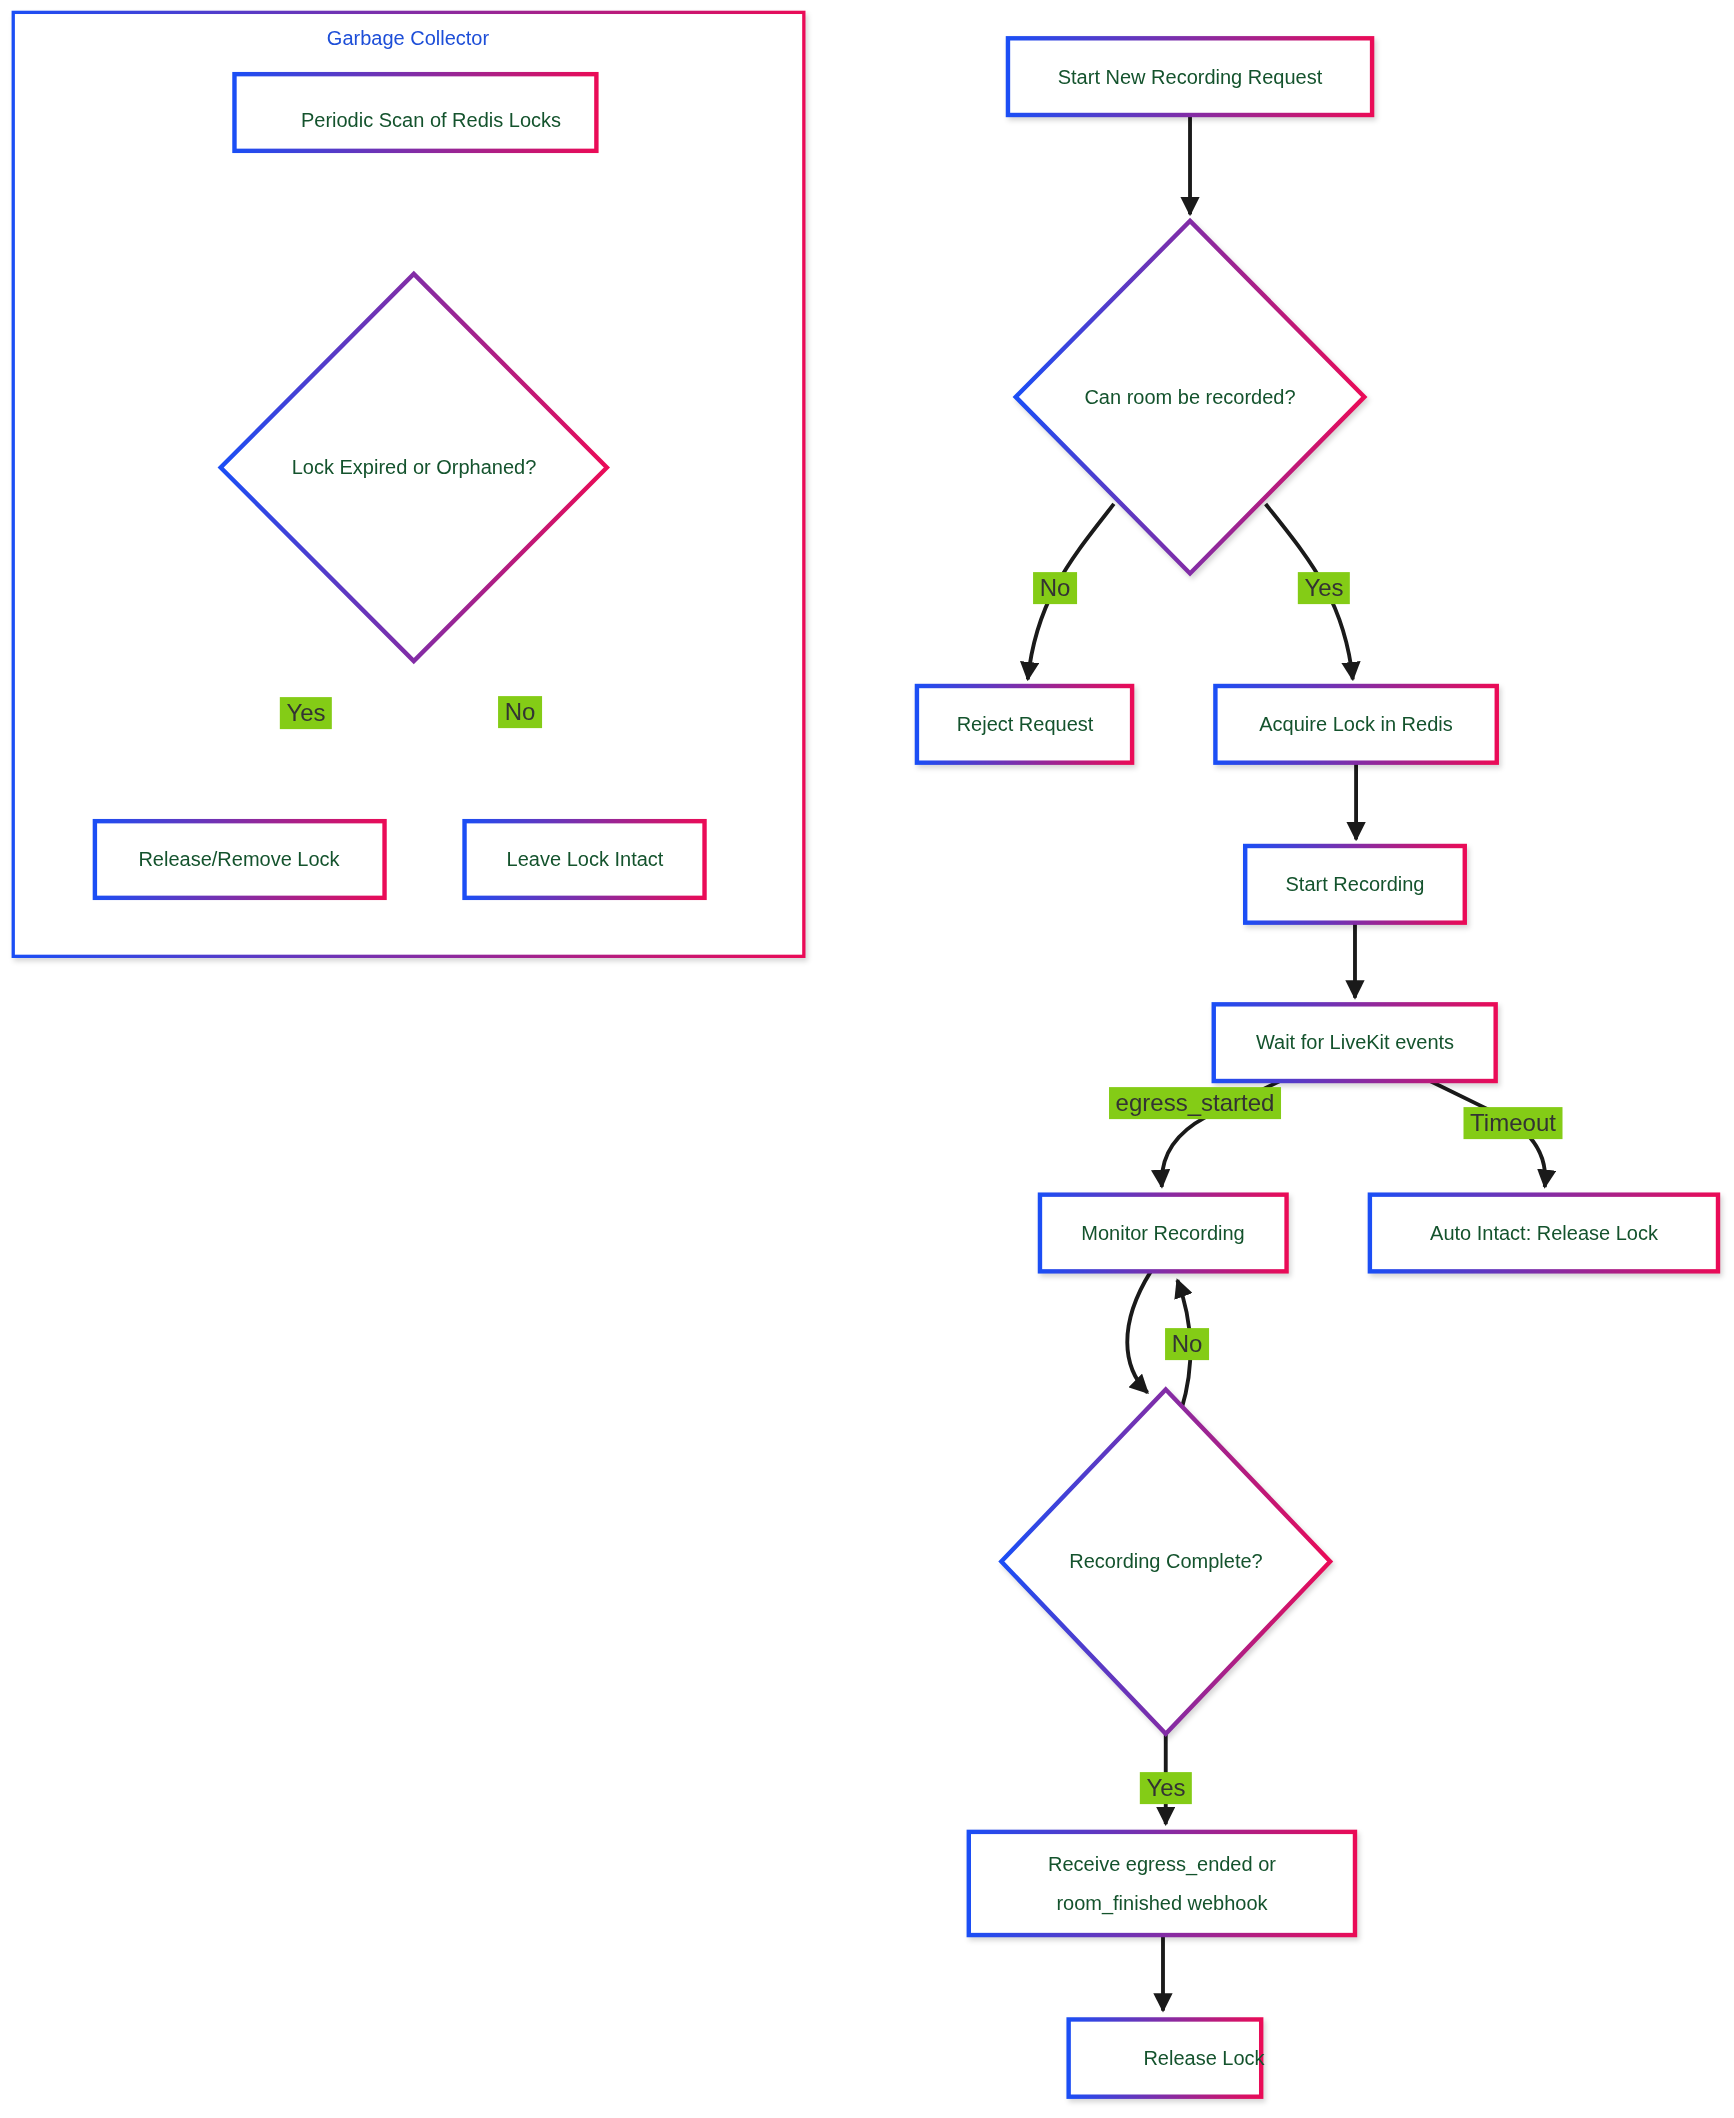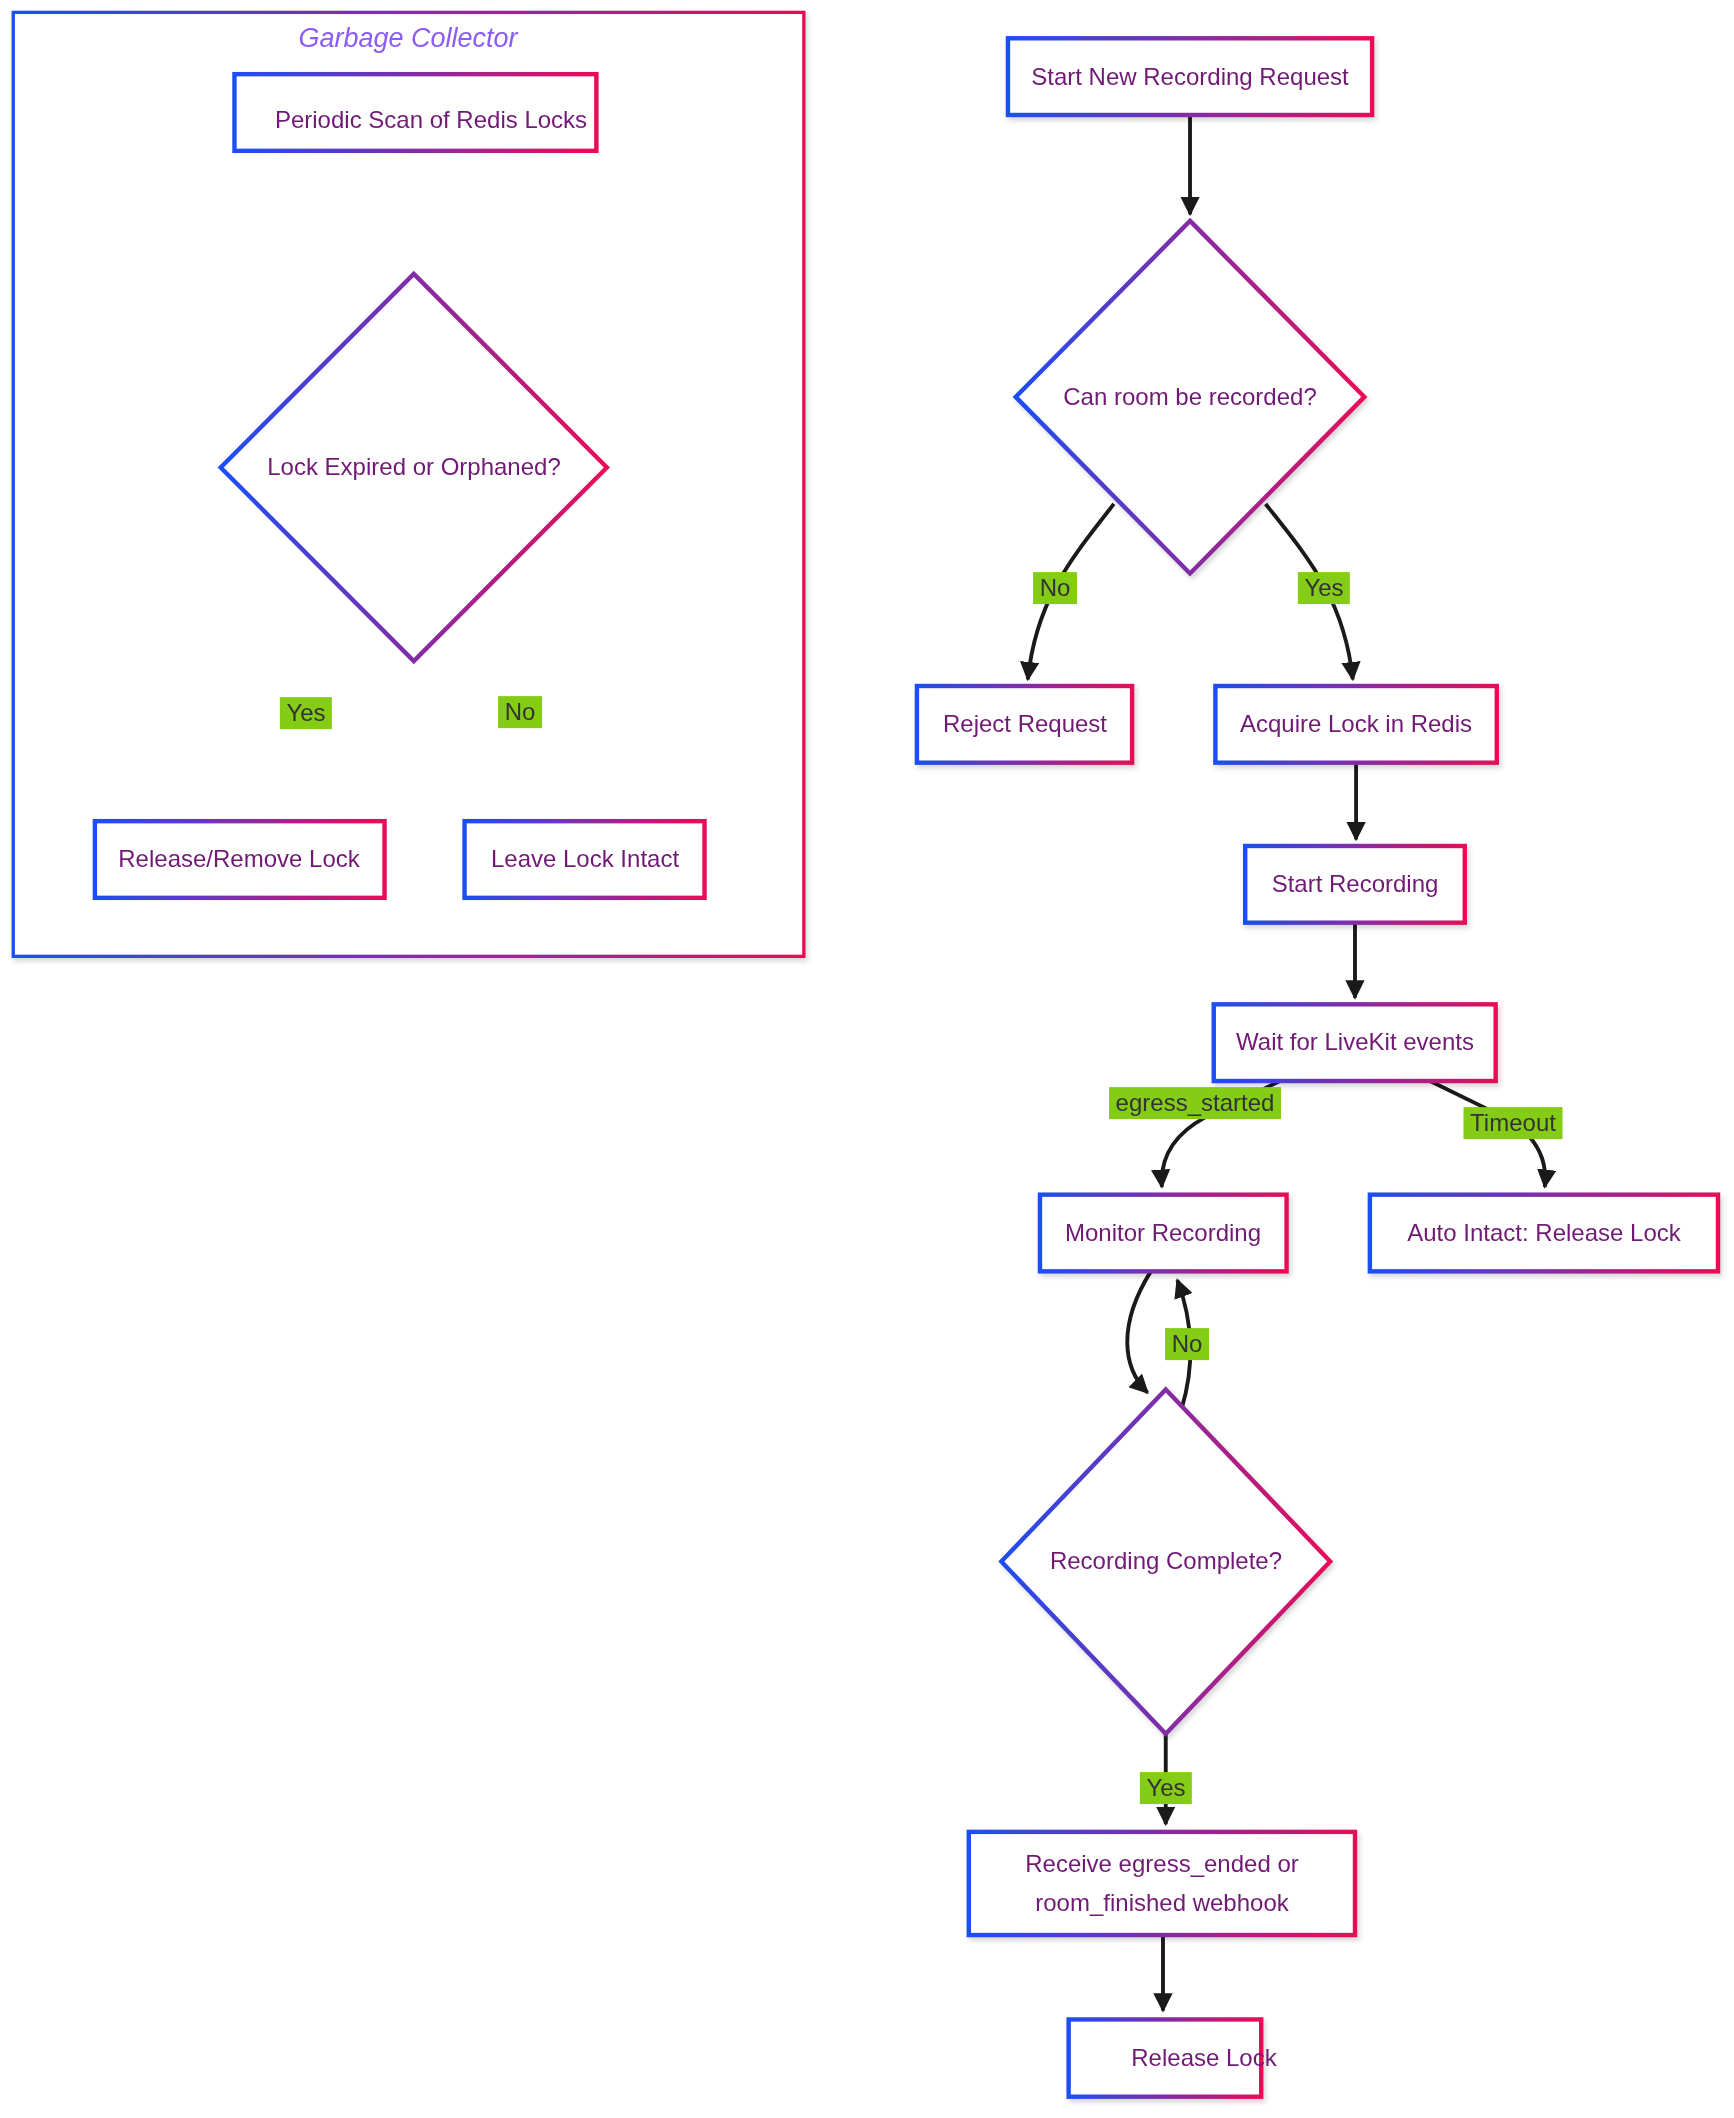--- a/index.html
+++ b/index.html
@@ -21,32 +21,31 @@
     position: absolute;
     left: 0; top: 0;
     width: 1734px;
     height: 2119px;
   }
   .shapes { filter: drop-shadow(4px 6px 5px rgba(0,0,0,0.16)); }
   .node-label {
     position: absolute;
     transform: translate(-50%, -50%);
     white-space: nowrap;
-    font-size: 24px;
-    color: #701a75;
+    font-size: 20px;
+    color: #14532d;
     line-height: 1;
     text-align: center;
   }
   .subgraph-title {
     position: absolute;
     transform: translate(-50%, -50%);
     white-space: nowrap;
-    font-size: 27px;
-    color: #8b5cf6;
-    font-style: italic;
+    font-size: 20px;
+    color: #1d4ed8;
   }
   .edge-label {
     position: absolute;
     transform: translate(-50%, -50%);
     white-space: nowrap;
     font-size: 24px;
     color: #333333;
     background: #84cc16;
     padding: 3.9px 6.6px;
     line-height: 1;

